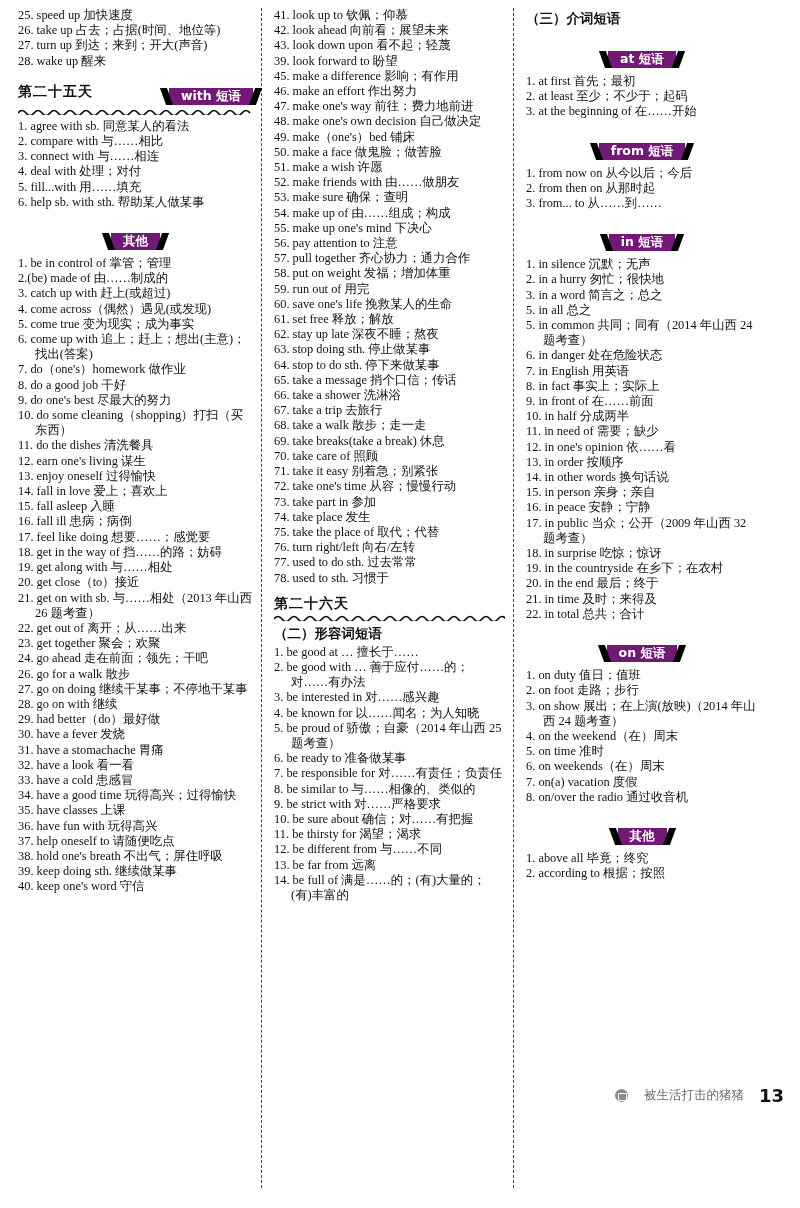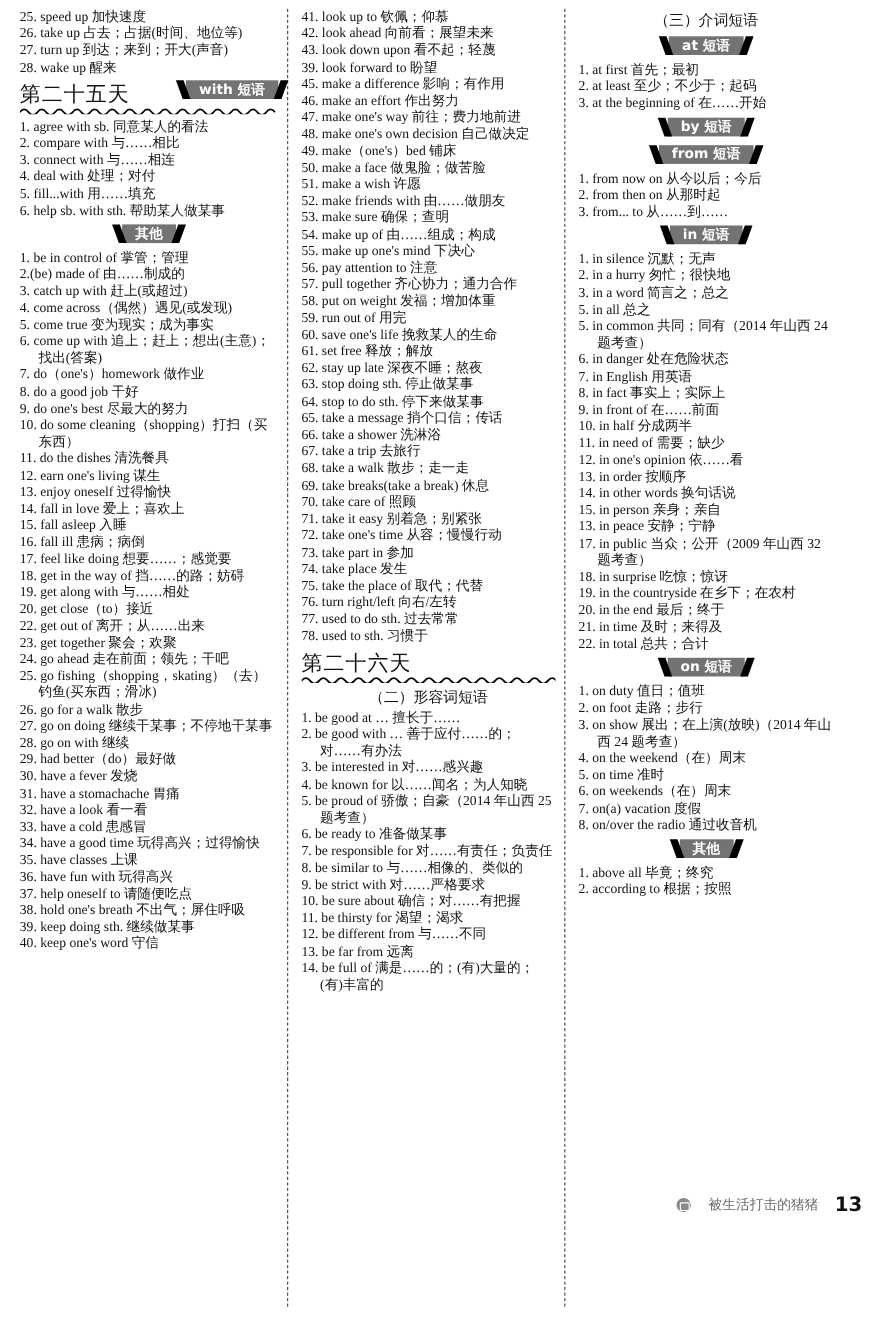--- a/index.html
+++ b/index.html
@@ -33,62 +33,61 @@
     font-size:12.4px;
     line-height:15.2px;
     margin:0 0 0 0;
     padding-left:17px;
     text-indent:-17px;
     white-space:normal;
   }
   
   .daytitle{
     font-family:"DejaVu Sans",sans-serif;
-    font-weight:normal;
-    font-size:19px;
+    font-weight:bold;
+    font-size:14px;
     letter-spacing:1px;
     margin:7px 0 1px 0;
     display:block;
     line-height:20px;
   }
   .wavy{
     height:7px;
     width:100%;
     margin:0 0 4px 0;
     overflow:hidden;
   }
   .wavy svg{display:block;}
   
   .banner{
     display:inline-block;
-    background:#737373;
+    background:#701a75;
     color:#fff;
     font-family:"DejaVu Sans",sans-serif;
     font-weight:bold;
     font-size:12.5px;
     padding:1px 12px 2px 12px;
     line-height:14px;
-    margin:1px 0 3px 0;
+    margin:19px 0 3px 0;
     position:relative;
     text-align:center;
   }
   .banner:before,.banner:after{
     content:"";
     position:absolute;
     top:0;bottom:0;width:7px;
     background:#000;
   }
   .banner:before{left:-6px;transform:skewX(20deg);}
   .banner:after{right:-6px;transform:skewX(-20deg);}
   .bannerwrap{text-align:center;margin:4px 0 3px 0;}
   .sectitle{
-    text-align:center;
     font-family:"DejaVu Sans",sans-serif;
     font-size:13.5px;
-    font-weight:normal;
+    font-weight:bold;
     margin:2px 0 2px 0;
   }
   .dayrow{display:flex;align-items:center;justify-content:space-between;}
   .pagenum{
     position:absolute;
     right:16px;bottom:6px;
     font-family:"DejaVu Sans",sans-serif;
     font-weight:bold;
     font-size:18px;
   }
@@ -163,24 +162,24 @@
         <div class="entry">11. do the dishes 清洗餐具</div>
         <div class="entry">12. earn one's living 谋生</div>
         <div class="entry">13. enjoy oneself 过得愉快</div>
         <div class="entry">14. fall in love 爱上；喜欢上</div>
         <div class="entry">15. fall asleep 入睡</div>
         <div class="entry">16. fall ill 患病；病倒</div>
         <div class="entry">17. feel like doing 想要……；感觉要</div>
         <div class="entry">18. get in the way of 挡……的路；妨碍</div>
         <div class="entry">19. get along with 与……相处</div>
         <div class="entry">20. get close（to）接近</div>
+        <div class="entry">21. get on with sb. 与……相处（2013 年山西 26 题考查）</div>
         <div class="entry">22. get out of 离开；从……出来</div>
         <div class="entry">23. get together 聚会；欢聚</div>
         <div class="entry">24. go ahead 走在前面；领先；干吧</div>
-        <div class="entry">25. go fishing（shopping，skating）（去）钓鱼(买东西；滑冰)</div>
         <div class="entry">26. go for a walk 散步</div>
         <div class="entry">27. go on doing 继续干某事；不停地干某事</div>
         <div class="entry">28. go on with 继续</div>
         <div class="entry">29. had better（do）最好做</div>
         <div class="entry">30. have a fever 发烧</div>
         <div class="entry">31. have a stomachache 胃痛</div>
         <div class="entry">32. have a look 看一看</div>
         <div class="entry">33. have a cold 患感冒</div>
         <div class="entry">34. have a good time 玩得高兴；过得愉快</div>
         <div class="entry">35. have classes 上课</div>
@@ -266,23 +265,20 @@
       <div class="sectitle">（三）介词短语</div>
       <div class="bannerwrap">
         <span class="banner">at 短语</span>
       </div>
       <div>
         <div class="entry">1. at first 首先；最初</div>
         <div class="entry">2. at least 至少；不少于；起码</div>
         <div class="entry">3. at the beginning of 在……开始</div>
       </div>
 
-      <div class="bannerwrap">
-        <span class="banner">by 短语</span>
-      </div>
 
       <div class="bannerwrap">
         <span class="banner">from 短语</span>
       </div>
       <div>
         <div class="entry">1. from now on 从今以后；今后</div>
         <div class="entry">2. from then on 从那时起</div>
         <div class="entry">3. from... to 从……到……</div>
       </div>
 
@@ -298,21 +294,21 @@
         <div class="entry">6. in danger 处在危险状态</div>
         <div class="entry">7. in English 用英语</div>
         <div class="entry">8. in fact 事实上；实际上</div>
         <div class="entry">9. in front of 在……前面</div>
         <div class="entry">10. in half 分成两半</div>
         <div class="entry">11. in need of 需要；缺少</div>
         <div class="entry">12. in one's opinion 依……看</div>
         <div class="entry">13. in order 按顺序</div>
         <div class="entry">14. in other words 换句话说</div>
         <div class="entry">15. in person 亲身；亲自</div>
-        <div class="entry">13. in peace 安静；宁静</div>
+        <div class="entry">16. in peace 安静；宁静</div>
         <div class="entry">17. in public 当众；公开（2009 年山西 32 题考查）</div>
         <div class="entry">18. in surprise 吃惊；惊讶</div>
         <div class="entry">19. in the countryside 在乡下；在农村</div>
         <div class="entry">20. in the end 最后；终于</div>
         <div class="entry">21. in time 及时；来得及</div>
         <div class="entry">22. in total 总共；合计</div>
       </div>
 
       <div class="bannerwrap">
         <span class="banner">on 短语</span>

